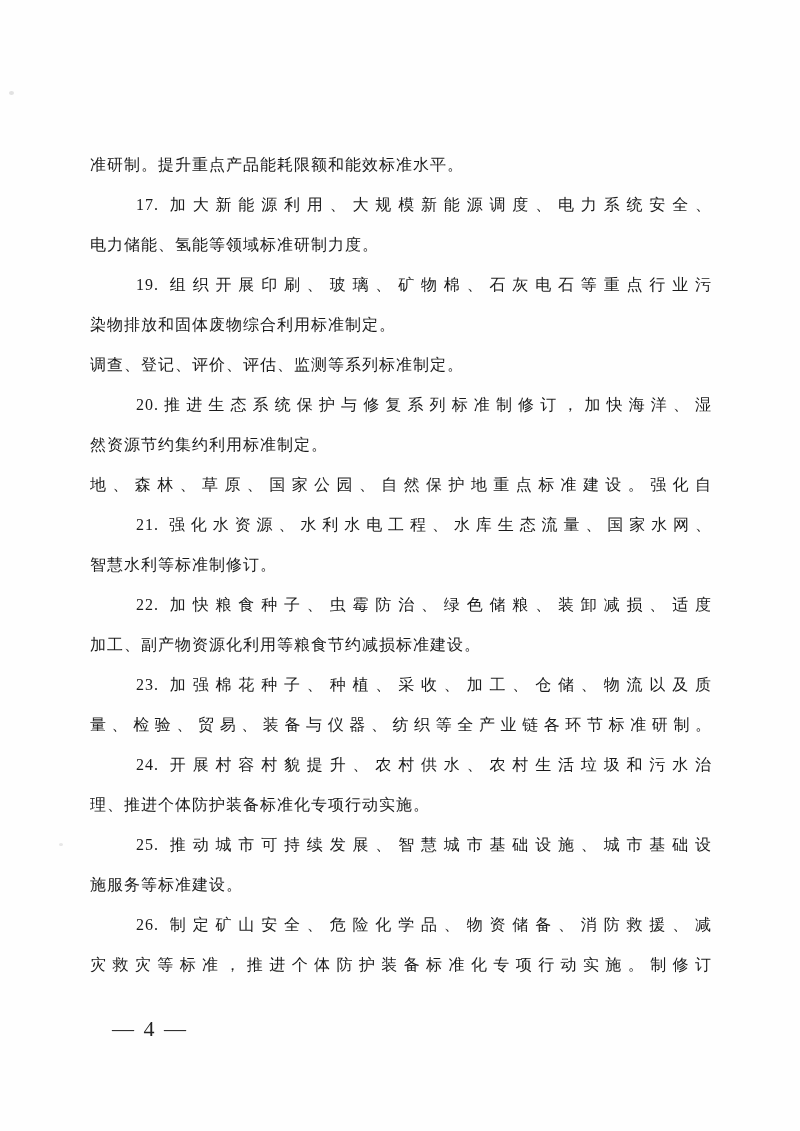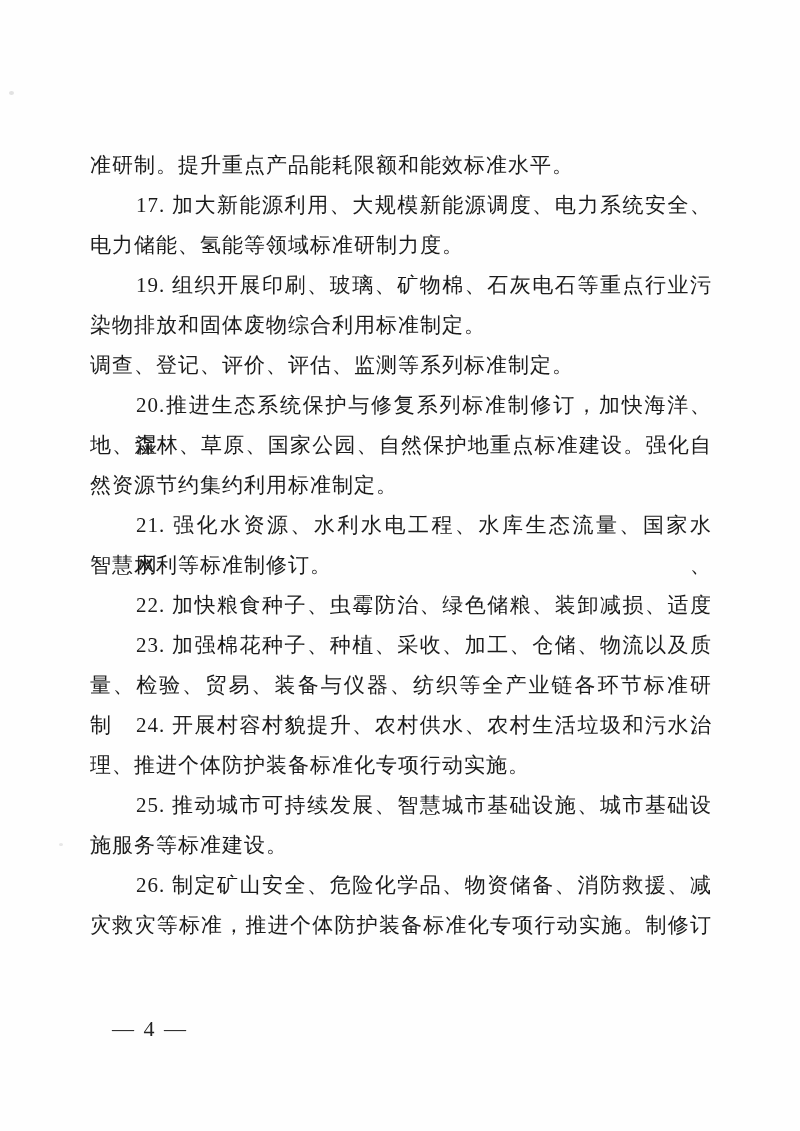--- a/index.html
+++ b/index.html
@@ -22,21 +22,21 @@
   }
   .doc-body {
     position: absolute;
     left: 90px;
     top: 145px;
     width: 622px;
   }
   .line {
     height: 40px;
     line-height: 40px;
-    font-size: 21px;
+    font-size: 16px;
     letter-spacing: 1px;
     text-align: left;
     white-space: normal;
     overflow: visible;
   }
   .line.indent {
     padding-left: 46px;
   }
   .line.fill {
     text-align: justify;
@@ -68,25 +68,26 @@
   <span class="speck speck-b"></span>
 
   <div class="doc-body" id="doc-body">
       <div class="line">准研制。提升重点产品能耗限额和能效标准水平。</div>
       <div class="line indent fill">17. 加大新能源利用、大规模新能源调度、电力系统安全、</div>
       <div class="line">电力储能、氢能等领域标准研制力度。</div>
       <div class="line indent fill">19. 组织开展印刷、玻璃、矿物棉、石灰电石等重点行业污</div>
       <div class="line">染物排放和固体废物综合利用标准制定。</div>
       <div class="line">调查、登记、评价、评估、监测等系列标准制定。</div>
       <div class="line indent fill">20.推进生态系统保护与修复系列标准制修订，加快海洋、湿</div>
+      <div class="line">然资源节约集约利用标准制定。</div>
       <div class="line fill">地、森林、草原、国家公园、自然保护地重点标准建设。强化自</div>
-      <div class="line">然资源节约集约利用标准制定。</div>
       <div class="line indent fill">21. 强化水资源、水利水电工程、水库生态流量、国家水网、</div>
       <div class="line">智慧水利等标准制修订。</div>
       <div class="line indent fill">22. 加快粮食种子、虫霉防治、绿色储粮、装卸减损、适度</div>
+      <div class="line">加工、副产物资源化利用等粮食节约减损标准建设。</div>
       <div class="line indent fill">23. 加强棉花种子、种植、采收、加工、仓储、物流以及质</div>
       <div class="line fill">量、检验、贸易、装备与仪器、纺织等全产业链各环节标准研制。</div>
       <div class="line indent fill">24. 开展村容村貌提升、农村供水、农村生活垃圾和污水治</div>
       <div class="line">理、推进个体防护装备标准化专项行动实施。</div>
       <div class="line indent fill">25. 推动城市可持续发展、智慧城市基础设施、城市基础设</div>
       <div class="line">施服务等标准建设。</div>
       <div class="line indent fill">26. 制定矿山安全、危险化学品、物资储备、消防救援、减</div>
       <div class="line fill">灾救灾等标准，推进个体防护装备标准化专项行动实施。制修订</div>
     </div>
 

